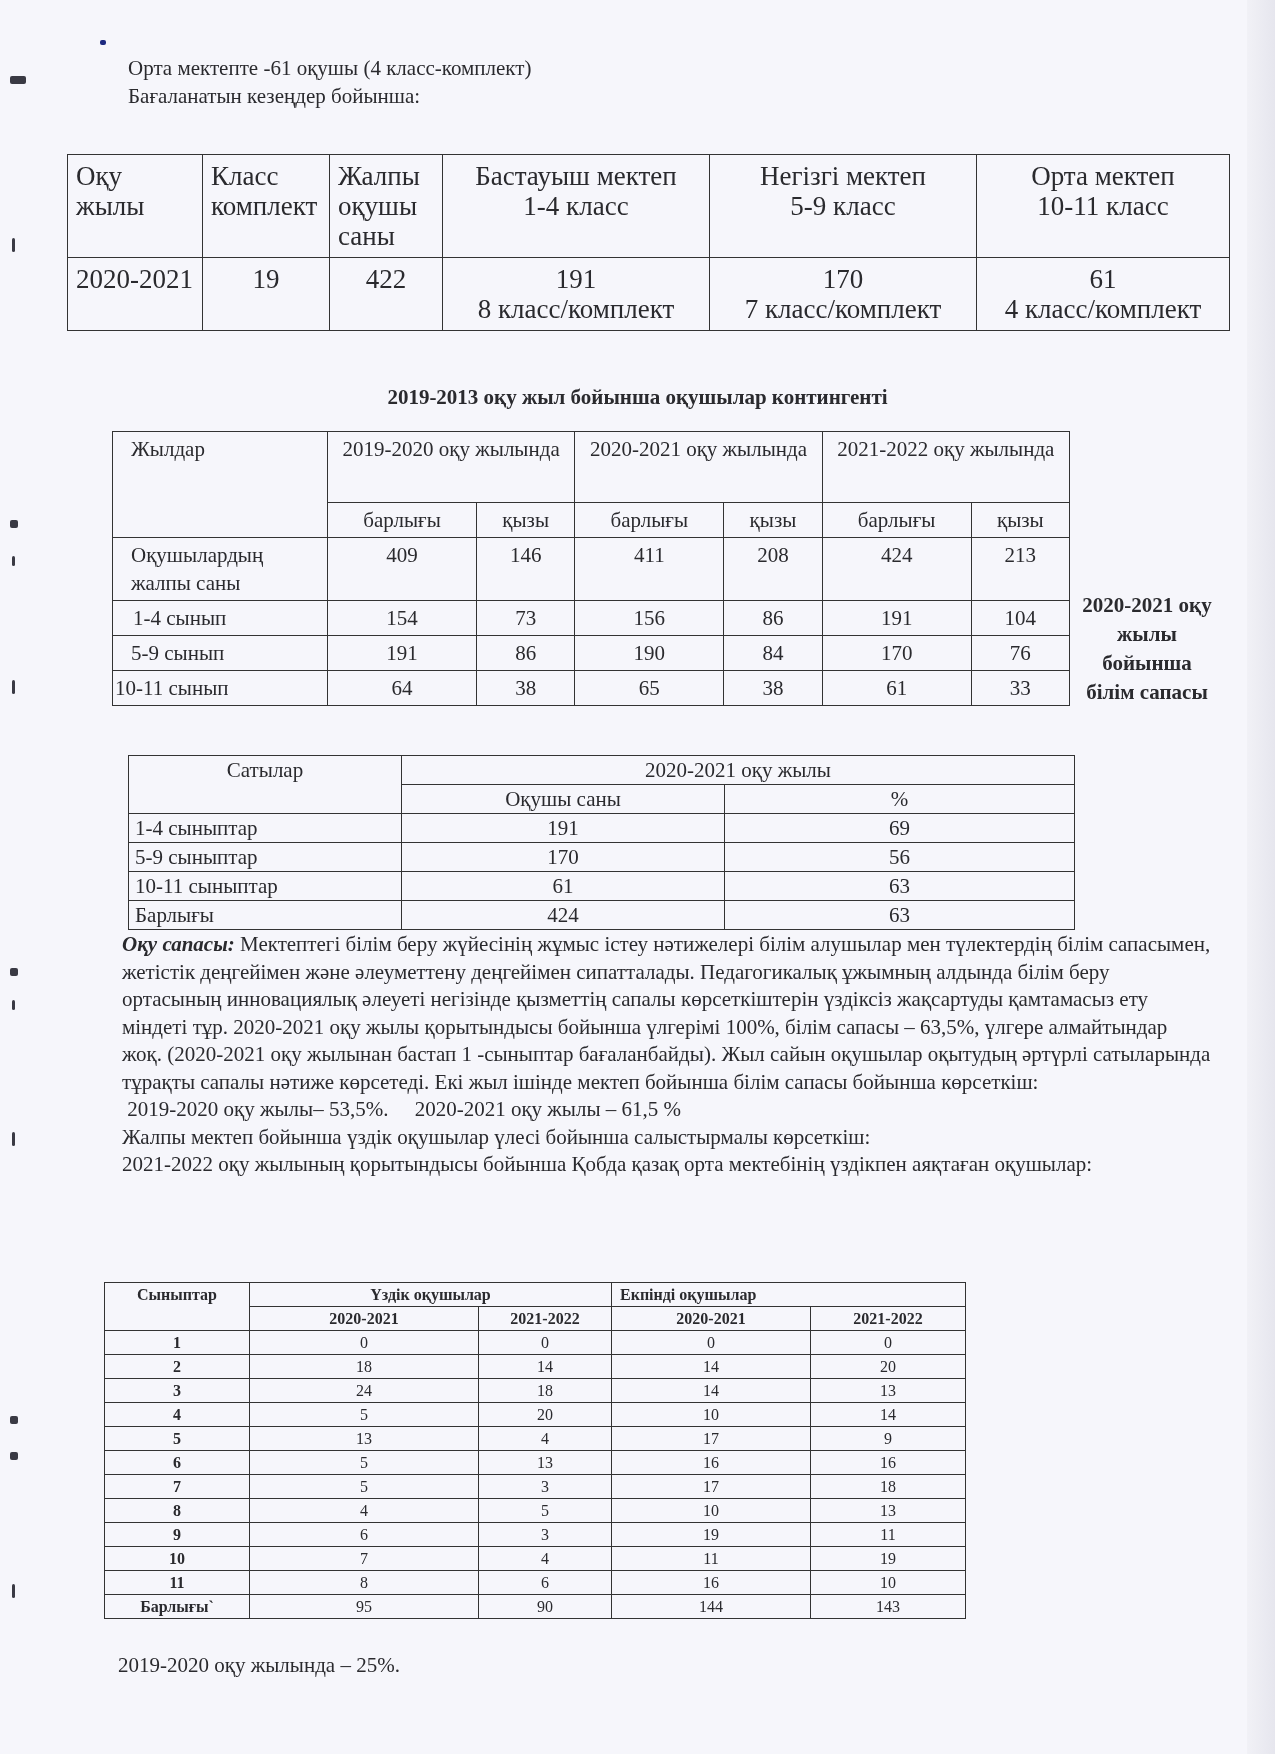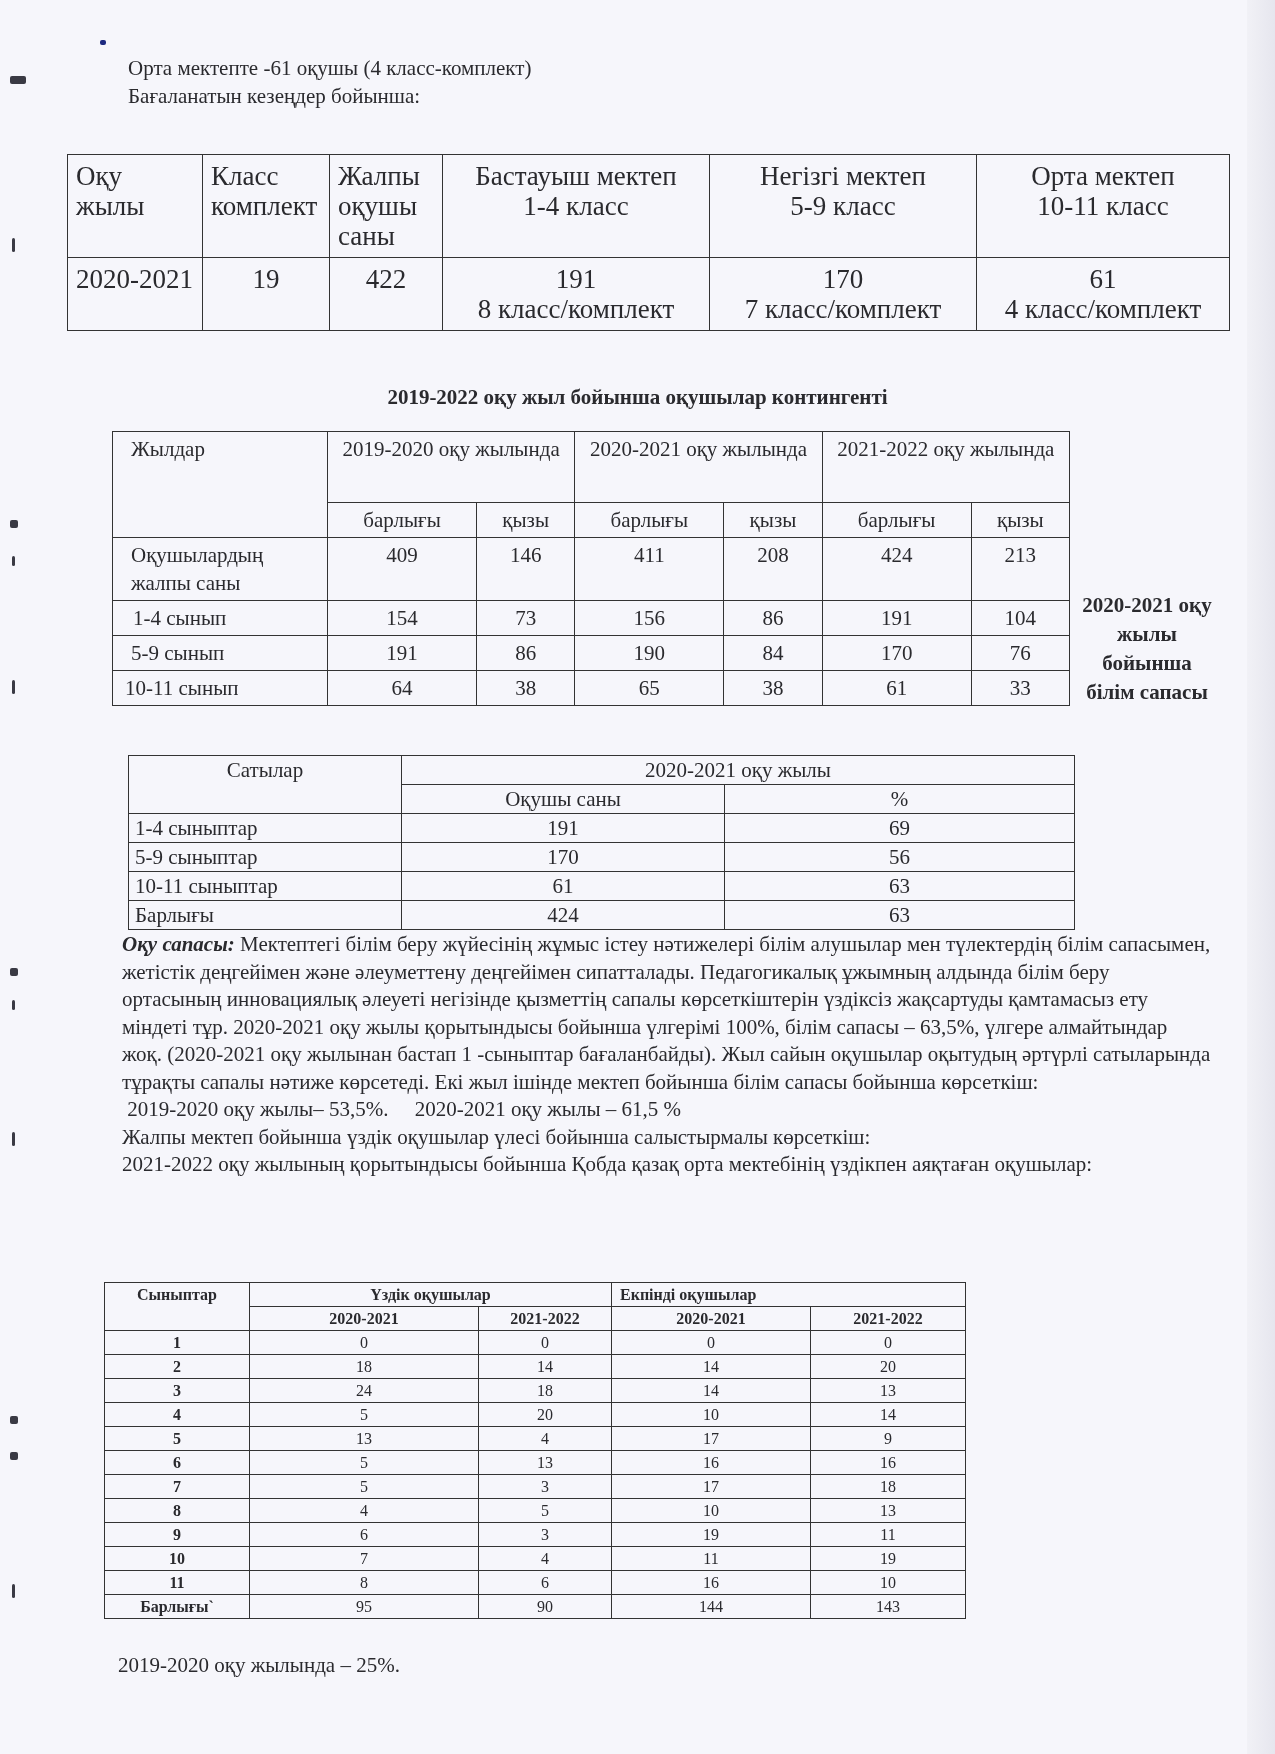--- a/index.html
+++ b/index.html
@@ -80,21 +80,21 @@
           <div>7 класс/комплект</div>
         </td>
     <td class="c">
           <div>61</div>
           <div>4 класс/комплект</div>
         </td>
   </tr>
 </tbody>
   </table>
 
-<div class="abs title2">2019-2022 оқу жыл бойынша оқушылар контингенті</div>
+<div class="abs title2">2019-2013 оқу жыл бойынша оқушылар контингенті</div>
 
 <table class="t2">
   <tbody>
       <tr>
     <td rowspan="2" style="width:190px;padding-left:18px">Жылдар</td>
     <td colspan="2" class="c" style="height:64px">2019-2020 оқу жылында</td>
     <td colspan="2" class="c">2020-2021 оқу жылында</td>
     <td colspan="2" class="c">2021-2022 оқу жылында</td>
   </tr>
   <tr>
@@ -128,21 +128,21 @@
       <tr>
         <td style="padding-left:18px;margin-top:20px;">5-9 сынып</td>
         <td class="c">191</td>
         <td class="c">86</td>
         <td class="c">190</td>
         <td class="c">84</td>
         <td class="c">170</td>
         <td class="c">76</td>
       </tr>
       <tr>
-        <td style="padding-left:12px;border-radius:13px;">10-11 сынып</td>
+        <td style="padding-left:2px;border-radius:13px;">10-11 сынып</td>
         <td class="c">64</td>
         <td class="c">38</td>
         <td class="c">65</td>
         <td class="c">38</td>
         <td class="c">61</td>
         <td class="c">33</td>
       </tr>
     </tbody>
 </table>
 

